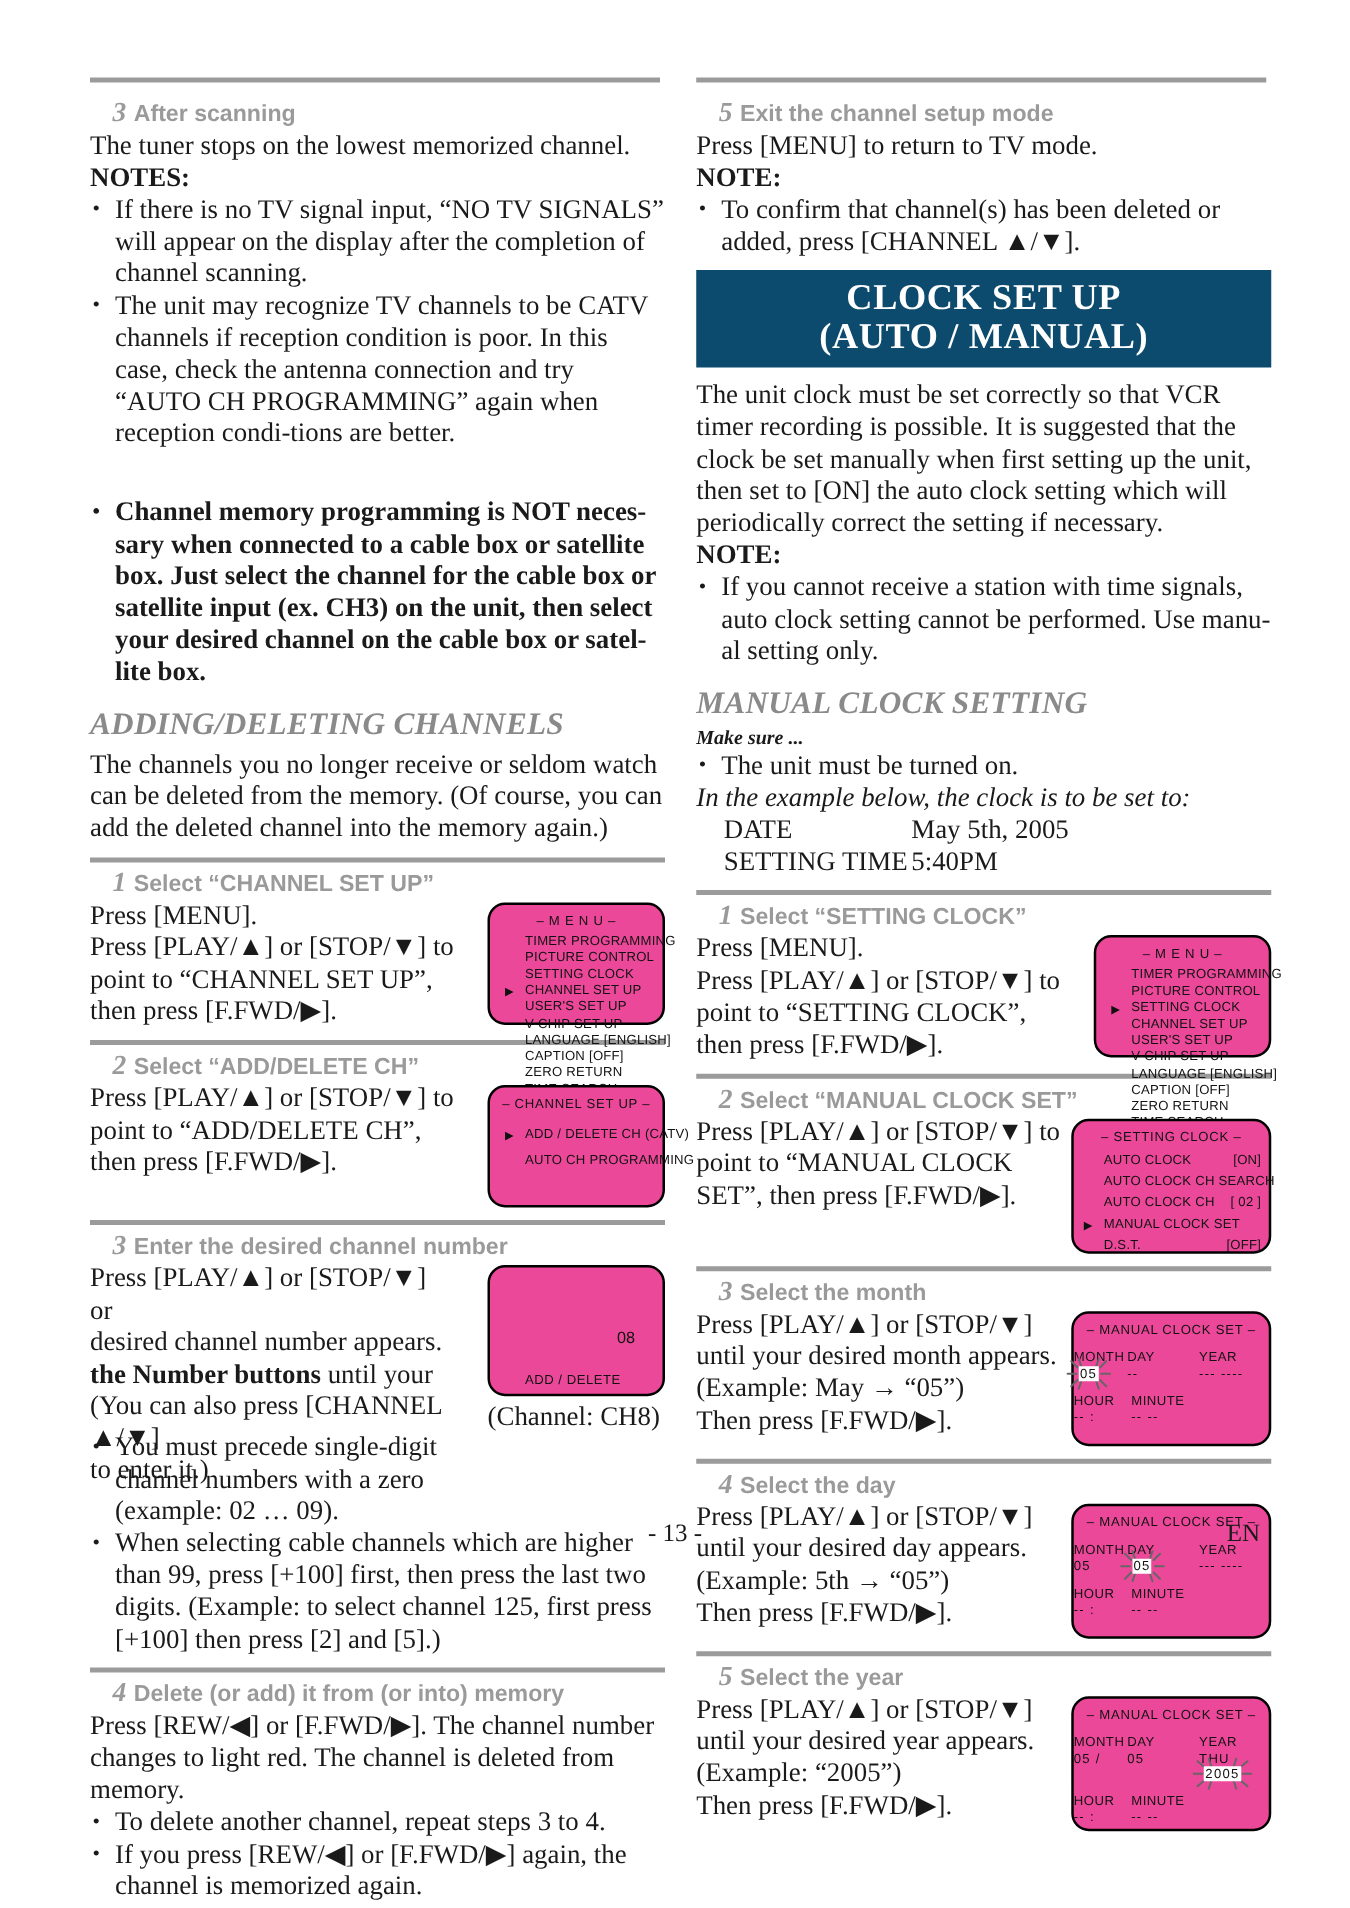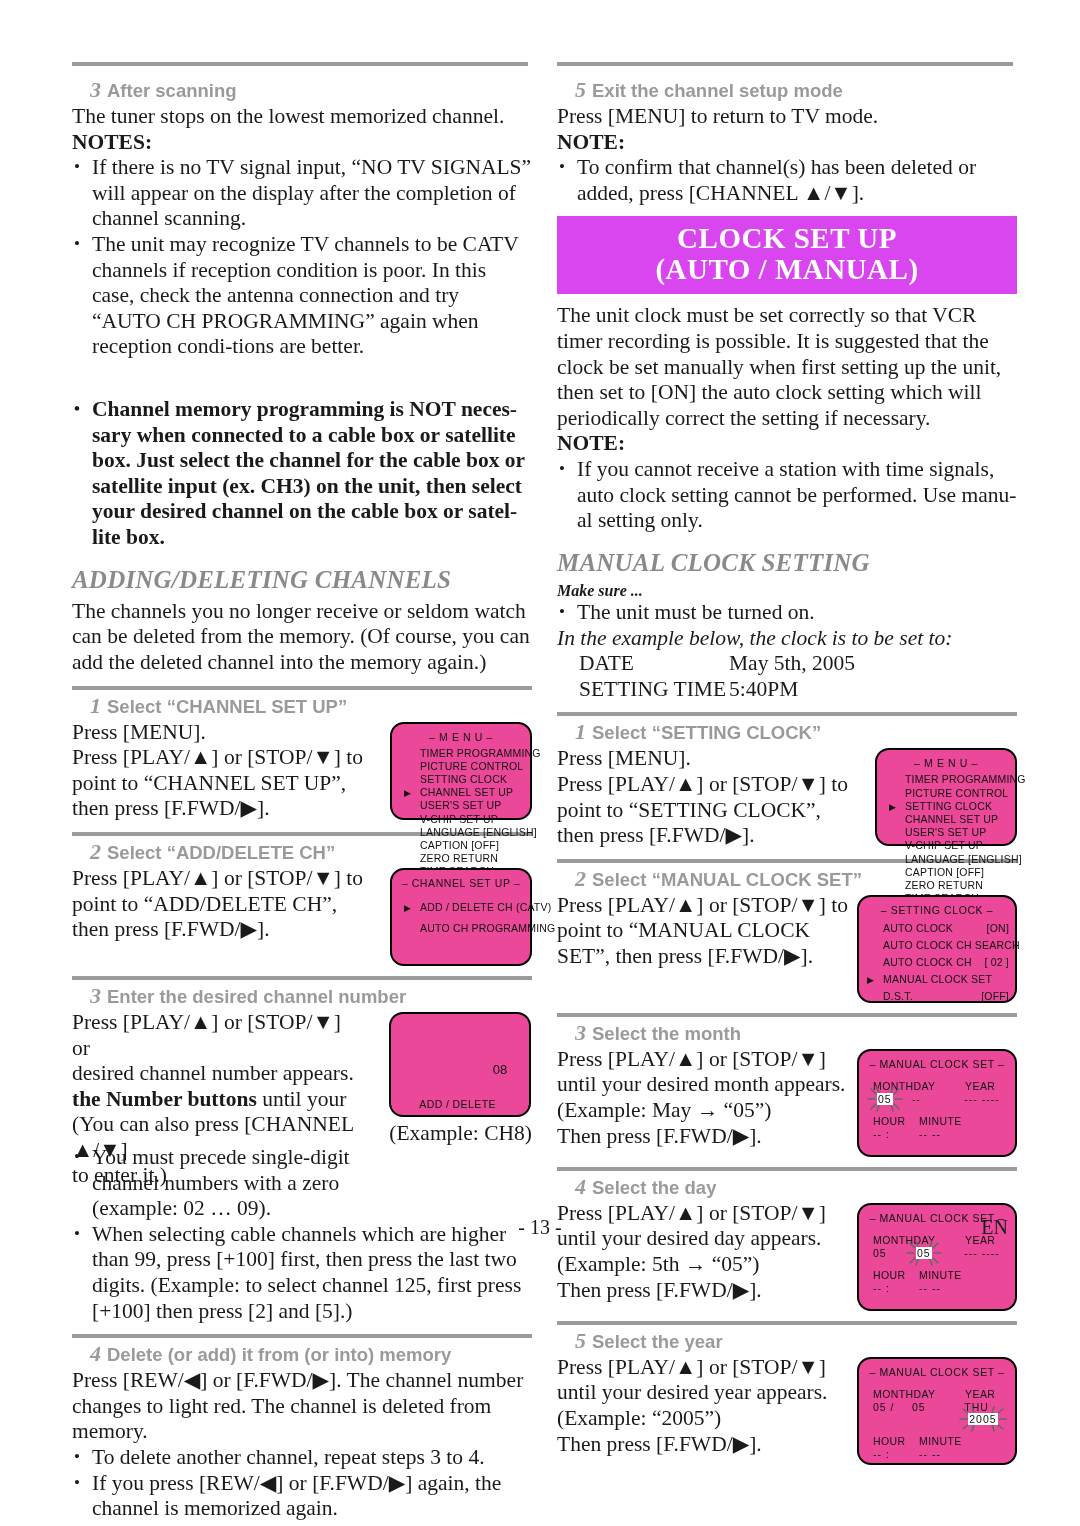--- a/index.html
+++ b/index.html
@@ -57,21 +57,21 @@
     font-weight:bold;
     font-size:25px;
     letter-spacing:0.2px;
     color:#8a8a8a;
     margin:16px 0 6px 0;
     line-height:1.05;
   }
 
   
   .banner {
-    background:#d946ef;
+    background:#0c4a6e;
     color:#ffffff;
     text-align:center;
     font-family:"Liberation Serif", serif;
     font-weight:bold;
     font-size:29px;
     line-height:31px;
     padding:7px 4px 9px 4px;
     letter-spacing:0.5px;
     margin:10px 0 9px 0;
   }
@@ -150,21 +150,20 @@
     position:absolute;
     left:28px; top:84px;
     font-size:10.5px;
     letter-spacing:0.4px;
   }
 
   
   .osd-clock { font-size:10.5px; }
   .osd-clock .hdr-row, .osd-clock .val-row {
     display:flex;
-    padding-left:14px;
     letter-spacing:0.4px;
   }
   .osd-clock .hdr-row { margin-top:6px; }
   .osd-clock .val-row { margin-top:1px; letter-spacing:1px; }
   .osd-clock .c1 { width:46px; }
   .osd-clock .c2 { width:62px; }
   .osd-clock .c3 { width:60px; }
   .osd-clock .hour-hdr { margin-top:10px; }
 
   .blink {
@@ -322,21 +321,21 @@
         <div>desired channel number appears.</div>
         <div><b>the Number buttons</b><span> until your</span></div>
         <div>(You can also press [CHANNEL ▲/▼]</div>
         <div>to enter it.)</div>
       </div>
       <div style="margin-left:auto;">
         <div class="osd osd-ch" style="width:142px;height:105px;margin-top:2px;">
           <div class="num">08</div>
           <div class="lbl">ADD / DELETE</div>
         </div>
-        <div class="example-cap" style="margin-top:4px;text-align:left;">(Example: CH8)</div>
+        <div class="example-cap" style="margin-top:4px;text-align:left;">(Channel: CH8)</div>
       </div>
     </div>
     <ul class="bullets" style="margin-top:-44px;width:288px;">
       <li>You must precede single-digit channel numbers with a zero (example: 02 … 09).</li>
     </ul>
     <ul class="bullets" style="margin-top:0;">
       <li>When selecting cable channels which are higher than 99, press [+100] first, then press the last two digits. (Example: to select channel 125, first press [+100] then press [2] and [5].)</li>
     </ul>
 
     <div class="rule"></div>

